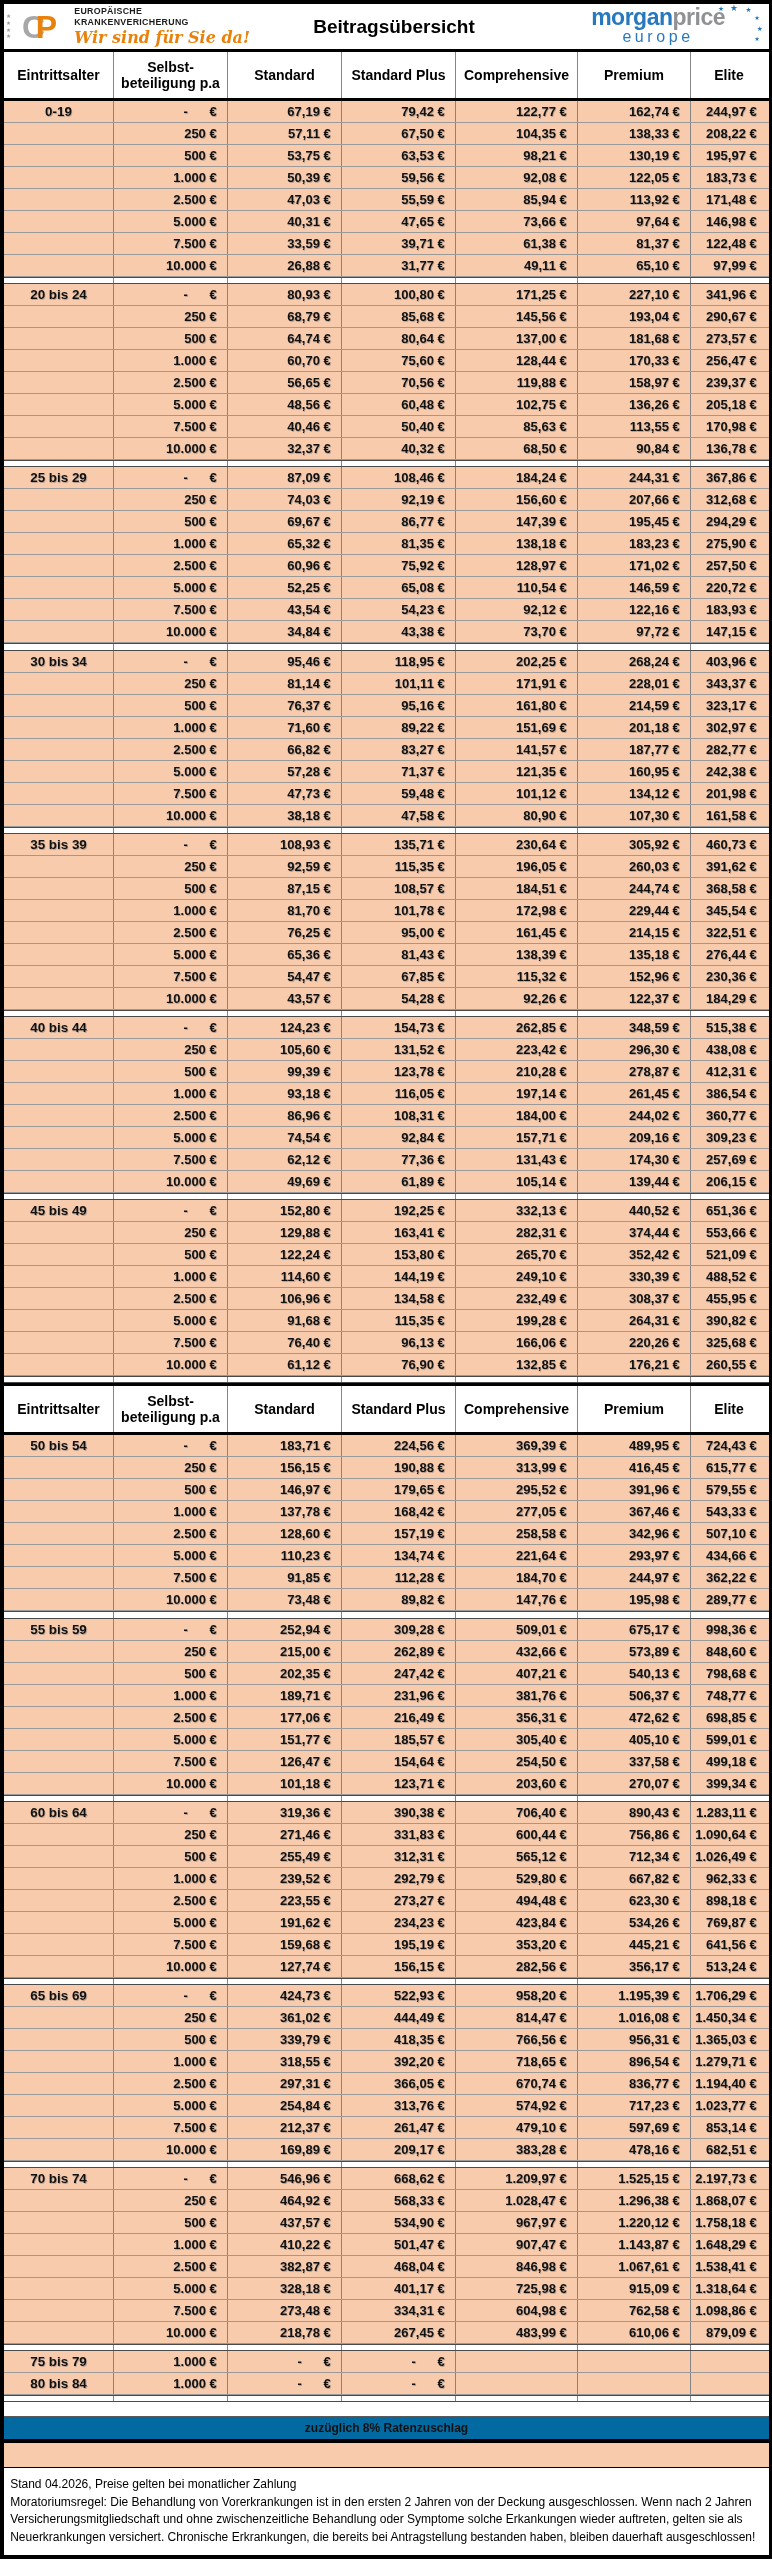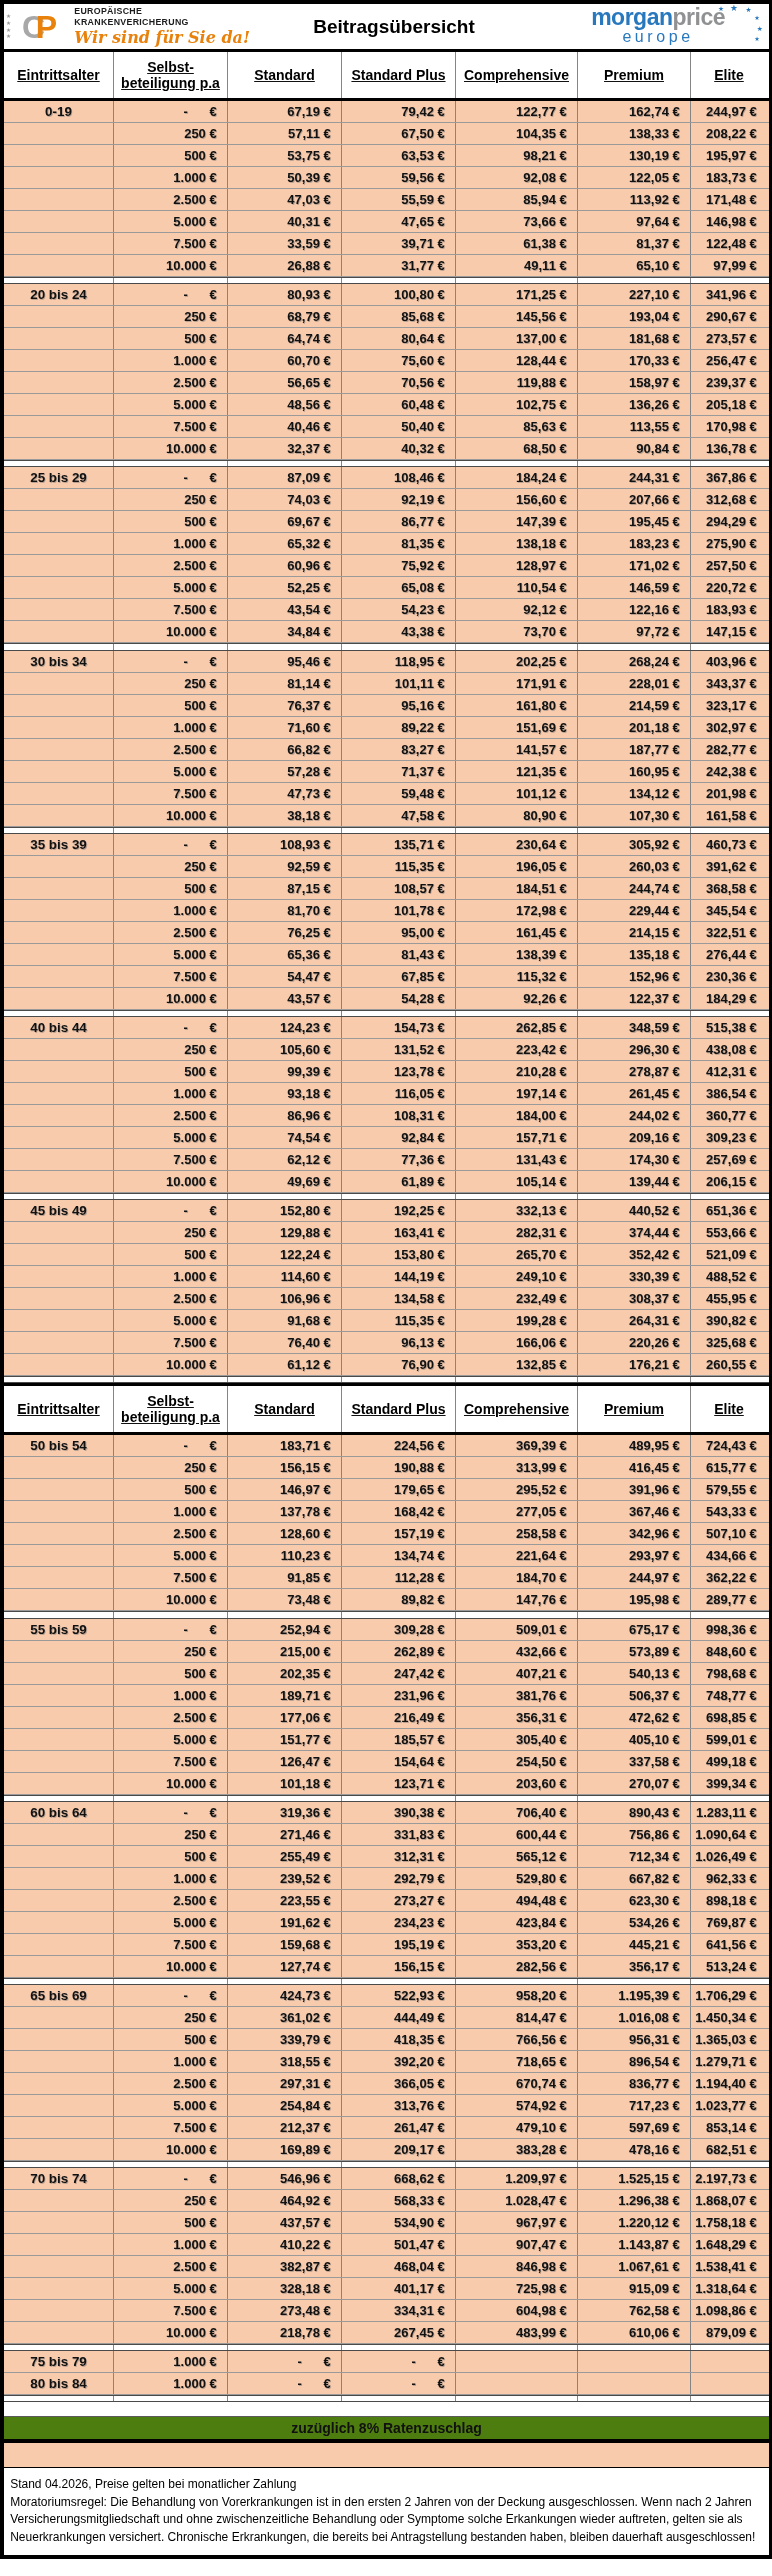--- a/index.html
+++ b/index.html
@@ -56,42 +56,42 @@
     grid-template-columns: 110px 114px 114px 114px 122px 113px 76px;
     width: 765px;
   }
   .cell {
     border-right: 1px solid #858585;
     display: flex; align-items: center;
     white-space: pre;
     overflow: hidden;
   }
   .cell:last-child { border-right: none; }
-  .col-header { border-top: 3.1px solid #000; border-bottom: 3.6px solid #000; background: #fff; height: 52px; text-decoration: underline; }
+  .col-header { border-top: 3.1px solid #000; border-bottom: 3.6px solid #000; background: #fff; height: 52px; }
   .head-cell {
     justify-content: center; text-align: center;
     font-size: 14px; font-weight: 700; color: #000;
     white-space: pre-line; line-height: 16px;
   }
   .data-row { height: 22px; background: #f8cbad; border-bottom: 1px solid #9a9a9a; }
   .age-cell { justify-content: center; font-size: 13.4px; font-weight: 700; text-shadow: 0.8px 0.8px 0 rgba(110,110,110,.45); }
   .sb-cell, .price-cell {
     justify-content: flex-end; padding-right: 10.3px;
     font-size: 13px; font-weight: 700;
     text-shadow: 0.8px 0.8px 0 rgba(110,110,110,.45);
   }
   .gap-row { height: 7.2px; background: #fff; border-bottom: 1px solid #4a4a4a; border-top: 0.5px solid #4a4a4a; }
   .gap-row .cell { background: #fff; }
   
   .spacer { height: 13.4px; background: #fff; }
   .rate-band {
-    height: 23px; background: #4d7c0f;
+    height: 23px; background: #0369a1;
     border-top: 1px solid #5a5a5a;
     display: flex; align-items: center; justify-content: center;
-    font-size: 14px; font-weight: 600;
+    font-size: 12px; font-weight: 600;
   }
   .thick-divider { height: 4.1px; background: #000; }
   .orange-band { height: 24px; background: #f8cbad; }
   .footer {
     height: 88px; background: #fff; border-top: 1.5px solid #000;
     padding: 8.2px 6.2px;
     font-size: 12px; line-height: 17.5px; color: #000;
   }
 </style>
 </head>

